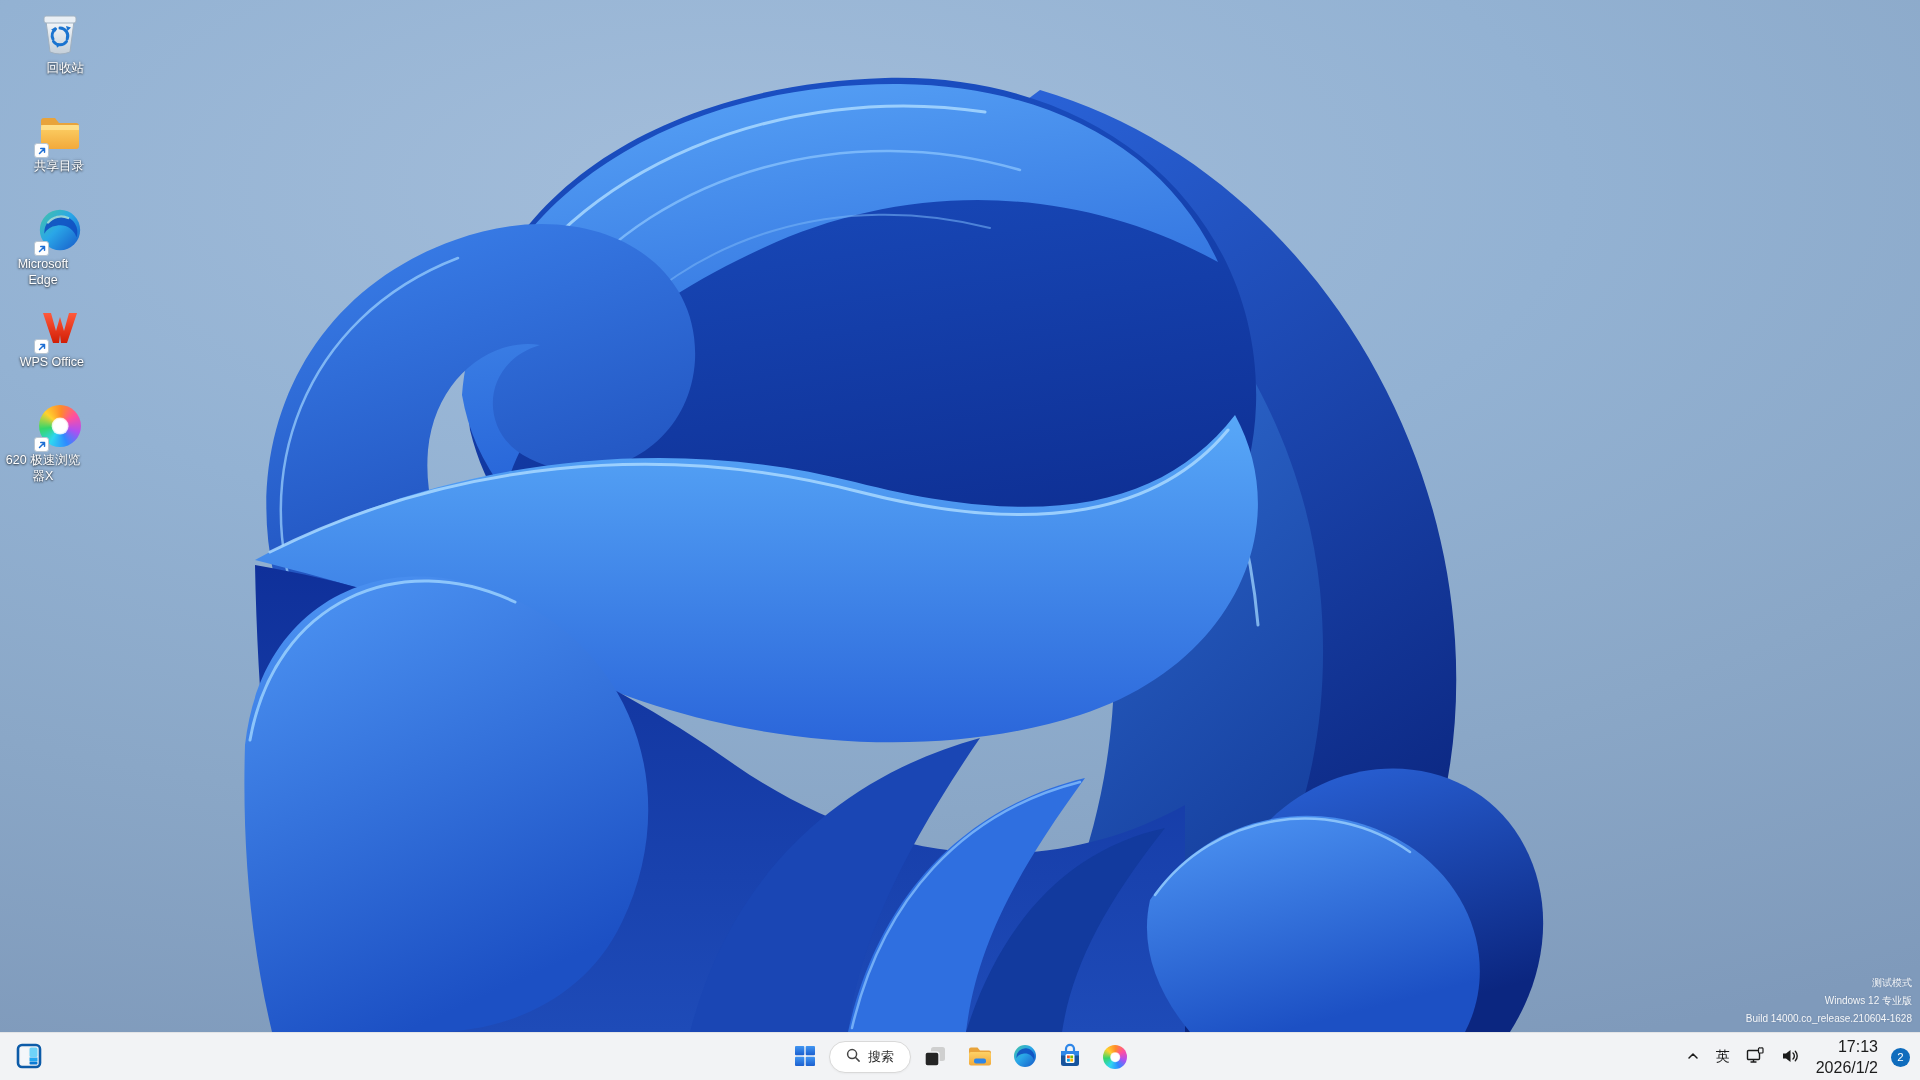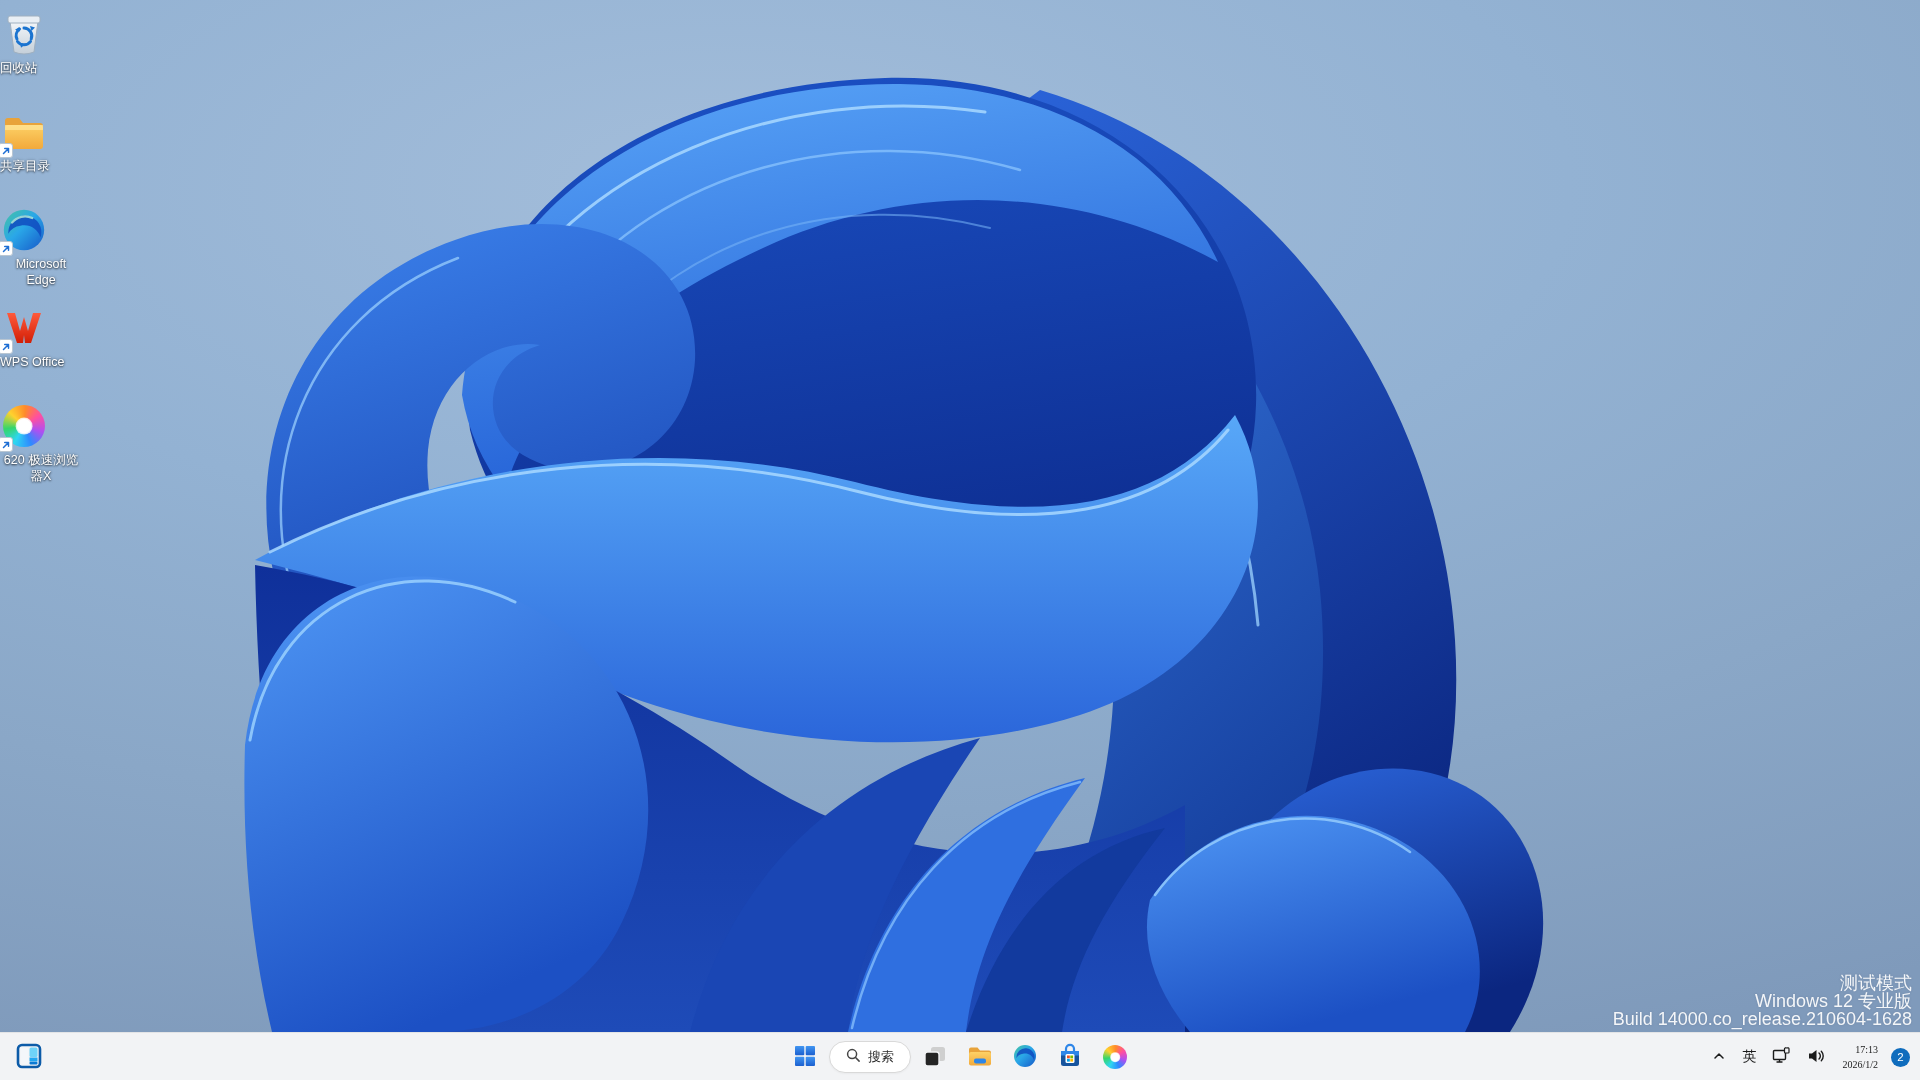--- a/index.html
+++ b/index.html
@@ -8,21 +8,21 @@
 
   
   .desktop{
     position:relative; width:1920px; height:1032px; overflow:hidden;
     background:radial-gradient(115% 90% at 38% 18%, #a3bdda 0%, #93b2d3 38%, #8aa7c7 68%, #7f9abb 100%);
   }
   .wallpaper{ position:absolute; inset:0; width:100%; height:100%; display:block; }
 
   
   .icon-col{ position:absolute; top:10px; left:0; width:84px; display:flex; flex-direction:column; }
-  .dicon{ min-height:84px; margin-bottom:14px; display:flex; flex-direction:column; align-items:flex-start; cursor:default; }
+  .dicon{ min-height:84px; margin-bottom:14px; display:flex; flex-direction:column; align-items:flex-end; cursor:default; }
   .dicon .art{ position:relative; width:48px; height:48px; display:flex; align-items:center; justify-content:center; }
   .dicon .lbl{
     margin-top:2px; max-width:82px; text-align:center; font-size:12.5px; line-height:16px;
     color:#ffffff; text-shadow:0 1px 2px rgba(0,0,0,.65), 0 0 3px rgba(0,0,0,.45);
     word-break:break-word;
   }
   .sc-badge{
     position:absolute; left:-2px; bottom:-2px; width:15px; height:15px;
     background:#ffffff; border:1px solid #b9c6d2; border-radius:3px;
     display:flex; align-items:center; justify-content:center;
@@ -35,21 +35,21 @@
   .swirl360::after{
     content:""; position:absolute; left:50%; top:50%; width:40%; height:40%;
     transform:translate(-50%,-50%); border-radius:50%;
     background:radial-gradient(circle,#ffffff 0 55%, rgba(255,255,255,.25) 100%);
   }
   .swirl360.small{ width:24px; height:24px; }
 
   
   .watermark{
     position:absolute; right:8px; bottom:4px; text-align:right;
-    color:rgba(255,255,255,.92); font-size:18px; line-height:18px;
+    color:rgba(255,255,255,.92); font-size:10px; line-height:18px;
     text-shadow:0 0 2px rgba(90,110,140,.45);
     margin-top:24px;
   }
 
   
   .taskbar{
     position:relative; width:1920px; height:48px; background:#f2f3f5;
     border-top:1px solid rgba(0,0,0,.06);
     display:flex; align-items:center;
   }
@@ -62,22 +62,22 @@
   .search-pill{
     height:32px; background:#ffffff; border:1px solid #d9d9d9; border-radius:16px;
     display:flex; align-items:center; gap:7px; padding:0 16px; cursor:pointer;
     box-shadow:0 1px 2px rgba(0,0,0,.04);
   }
   .search-pill span{ font-size:13px; color:#2b2b2b; }
   .tb-tray{ position:absolute; right:6px; top:4px; display:flex; align-items:center; gap:2px; height:40px; }
   .tray-btn{ height:36px; border:none; background:transparent; border-radius:6px;
     display:flex; align-items:center; justify-content:center; padding:0 7px; cursor:pointer; }
   .ime{ font-size:14px; color:#1b1b1b; }
-  .clock{ display:flex; flex-direction:column; align-items:flex-end; justify-content:center;
-    font-size:10px; line-height:15px; color:#1b1b1b; padding:0 8px;font-family:Liberation Serif, serif; }
+  .clock{ display:flex; flex-direction:column; align-items:flex-end; justify-content:space-between;
+    font-size:16px; line-height:15px; color:#1b1b1b; padding:0 8px; }
   .noti-badge{
     width:19px; height:19px; border-radius:50%; background:#0f6cbd; color:#fff;
     font-size:11.5px; display:flex; align-items:center; justify-content:center;
     border:none; cursor:pointer; margin-left:3px; margin-right:4px;
   }
 </style>
 </head>
 <body>
 
 <svg width="0" height="0" style="position:absolute" aria-hidden="true">

